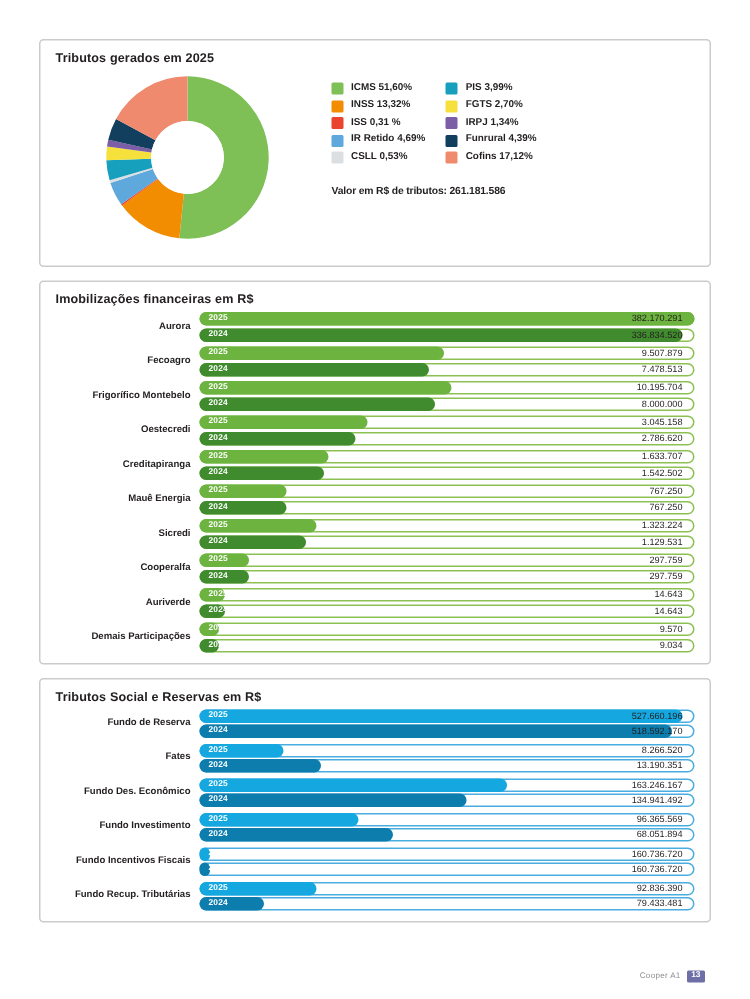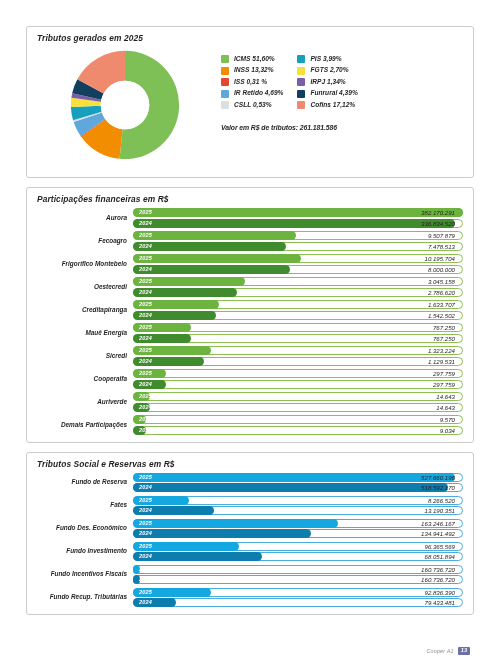--- a/index.html
+++ b/index.html
@@ -15,21 +15,20 @@
     position: relative;
     overflow: hidden;
   }
   .page {
     width: 500px;
     height: 666px;
     box-sizing: border-box;
     padding: 26px 26px 0 26px;
     display: flex;
     flex-direction: column;
-    font-style: italic;
   }
 
   
   .panel {
     border: 1px solid #c9cbcd;
     border-radius: 3px;
     background: #ffffff;
     box-sizing: border-box;
     position: relative;
   }
@@ -275,21 +274,21 @@
               <span>Cofins 17,12%</span>
             </div>
           </div>
         </div>
         <div class="legend-total">Valor em R$ de tributos: 261.181.586</div>
       </div>
     </div>
   </section>
 
   <section class="panel bars-panel">
-    <div class="panel-title">Participações financeiras em R$</div>
+    <div class="panel-title">Imobilizações financeiras em R$</div>
     <div class="bars-body" id="imob-body">
         <div class="grp">
           <div class="grp-label">Aurora</div>
           <div class="grp-bars">
             <div class="row">
               <div class="track"></div>
               <div class="fill c-2025" style="width: 100%;"></div>
               <span class="yr">2025</span>
               <span class="val">382.170.291</span>
             </div>

